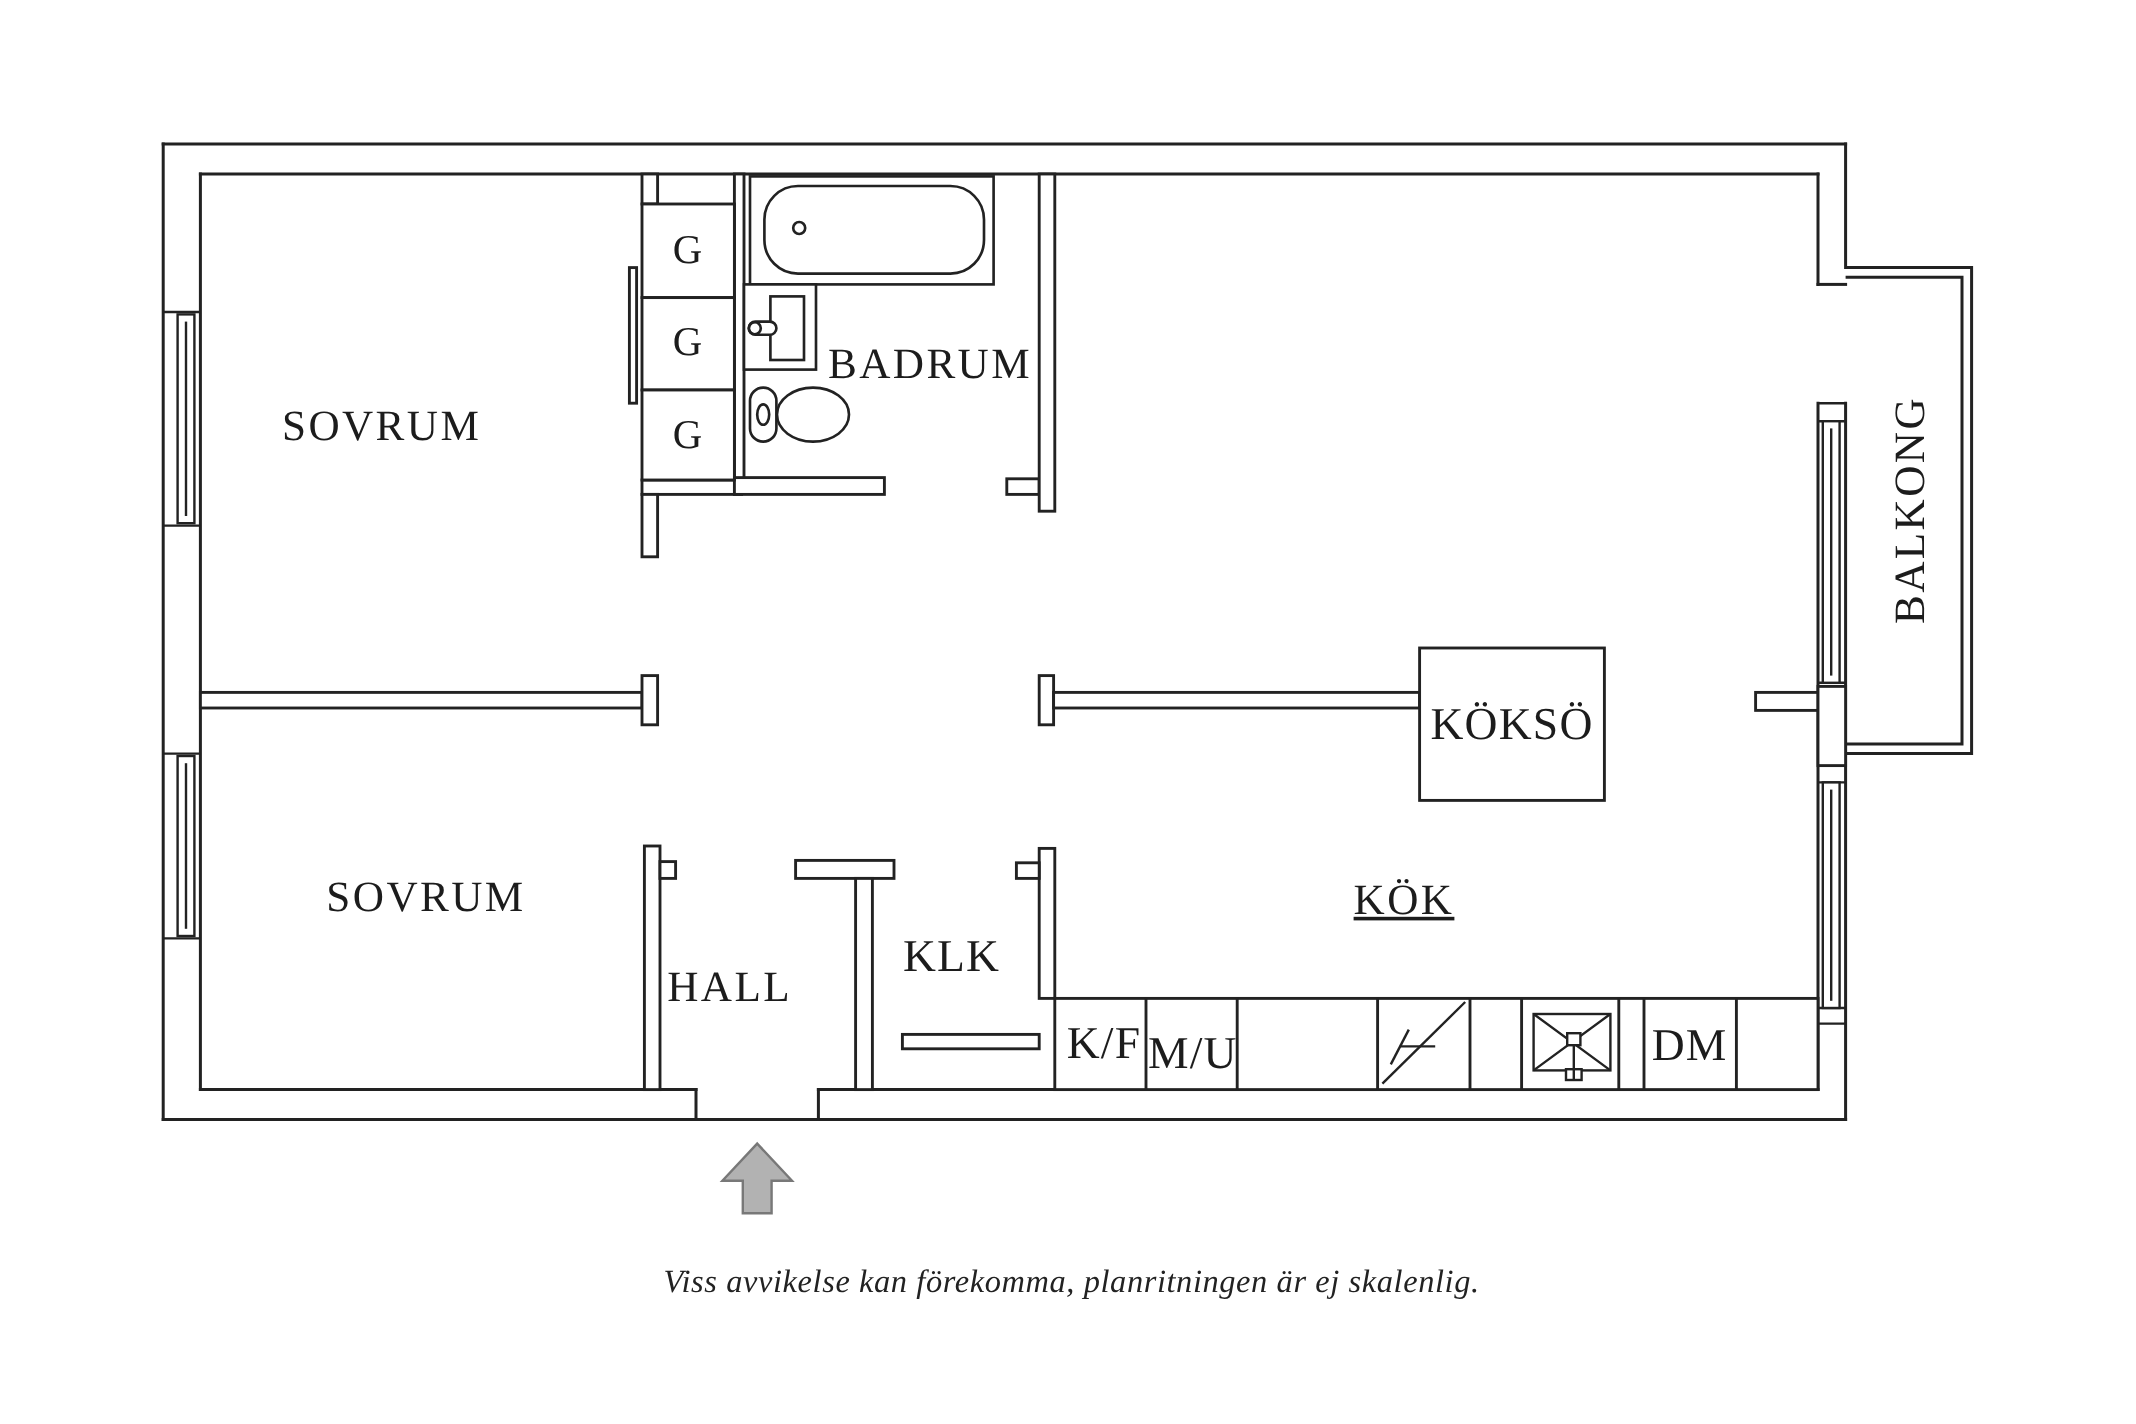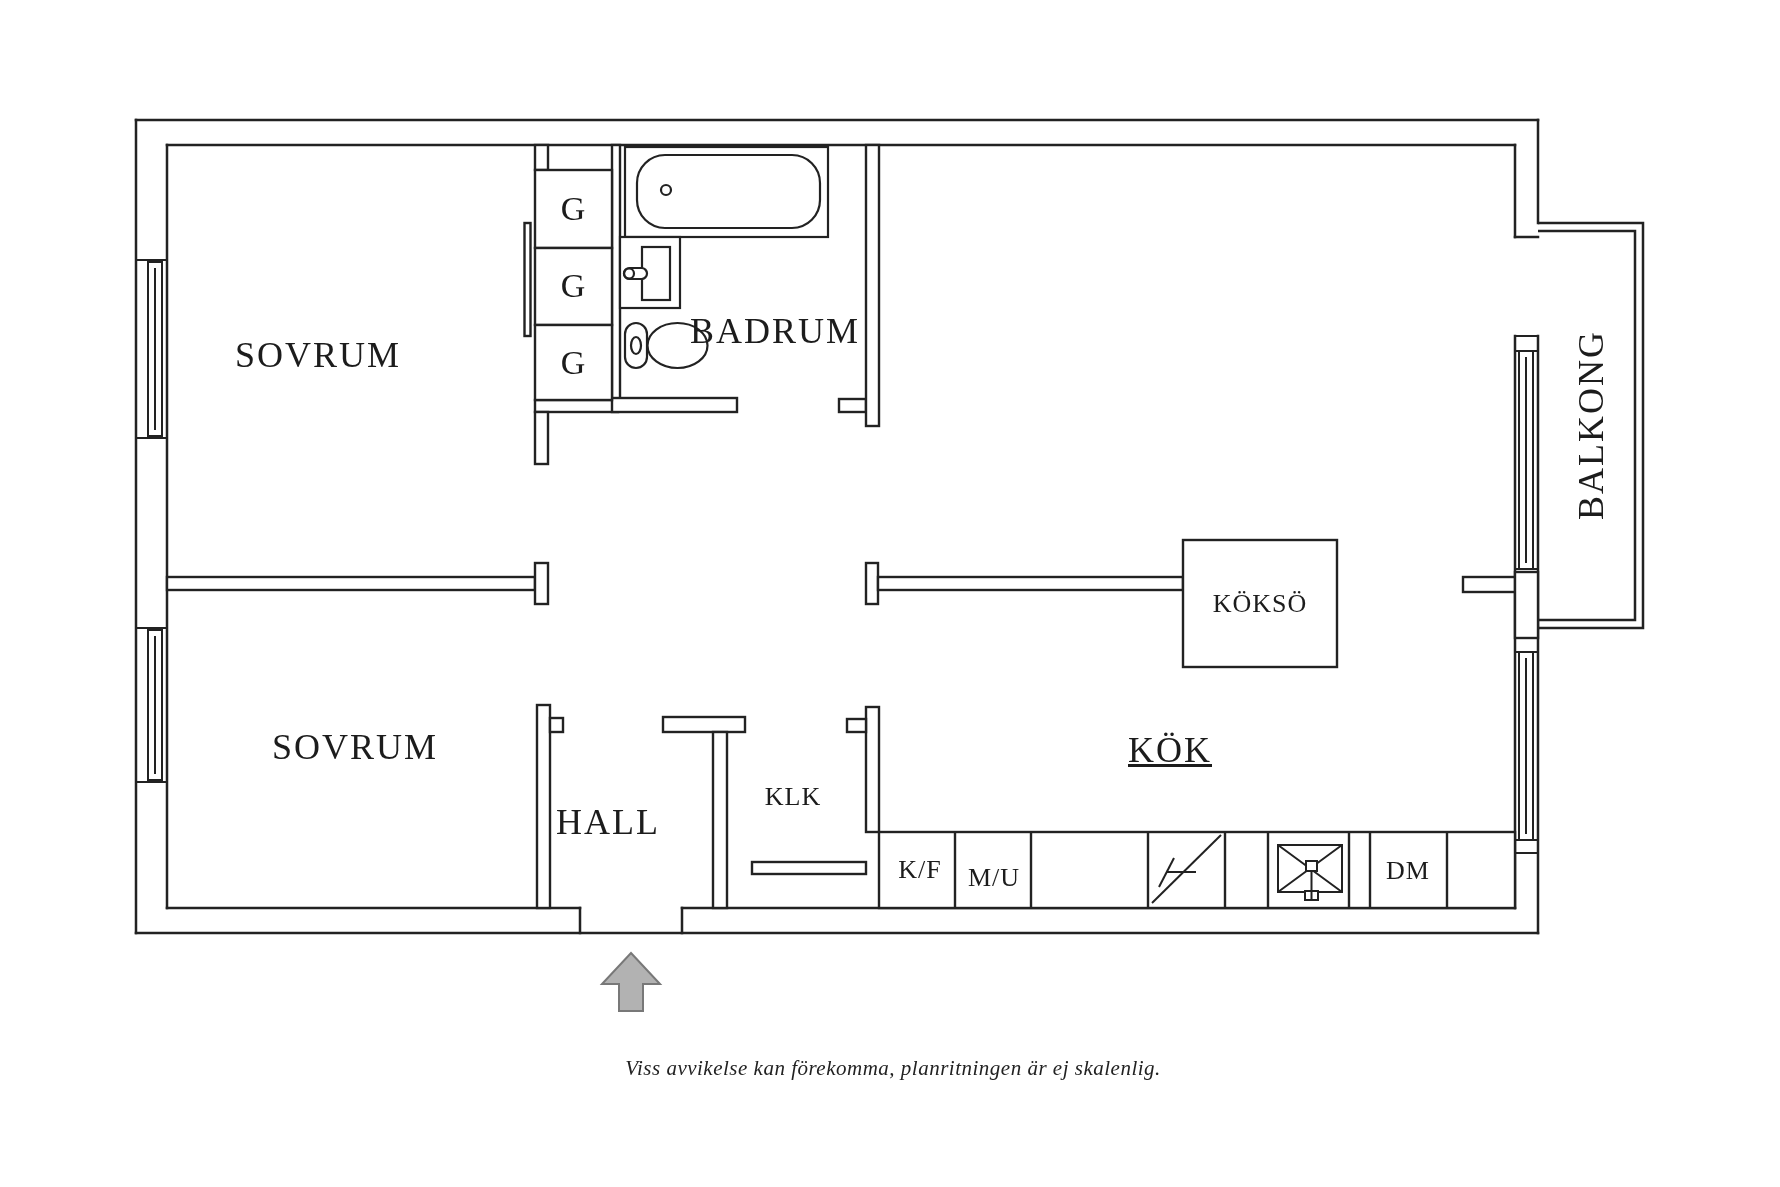--- a/index.html
+++ b/index.html
@@ -2,24 +2,24 @@
 <html><head>
 <meta charset="utf-8">
 <style>
   html,body{margin:0;padding:0;background:#ffffff;}
   .plan{position:relative;width:1780px;height:1187px;background:#ffffff;overflow:hidden;
         font-family:"Liberation Serif","DejaVu Serif",serif;color:#1c1c1c;}
   .plan svg{position:absolute;left:0;top:0;}
   .lbl{position:absolute;transform:translate(-50%,-50%);white-space:nowrap;
        color:#1c1c1c;letter-spacing:2px;line-height:1;}
   .room-label{font-size:36px;}
-  .small-label{font-size:26px;letter-spacing:1px;}
+  .small-label{font-size:38px;letter-spacing:1px;}
   .g-label{font-size:34px;letter-spacing:0;}
   .rot{transform:translate(-50%,-50%) rotate(-90deg);}
-  .caption{font-style:italic;font-size:21px;letter-spacing:0.5px;color:#222;}
+  .caption{font-style:italic;font-size:27px;letter-spacing:0.5px;color:#222;}
 </style>
 </head>
 <body>
 
 <div class="plan">
 
   <svg width="1780" height="1187" viewBox="0 0 1780 1187">
 
     <g stroke="#222222" stroke-width="2.5" fill="none" stroke-linecap="square">
 
@@ -153,21 +153,21 @@
     <g>
       <rect x="1183" y="540" width="154" height="127" stroke="#222222" stroke-width="2.4" fill="#ffffff"></rect>
     </g>
 
     <g>
       <path d="M631,953 L660,984 L643,984 L643,1011 L619,1011 L619,984 L602,984 Z" fill="#b2b2b2" stroke="#787878" stroke-width="2"></path>
     </g>
   </svg>
 
   <div class="lbl room-label" style="left:318px;top:355px;">SOVRUM</div>
-  <div class="lbl room-label" style="left:775px;top:303px;margin-top:28px;">BADRUM</div>
+  <div class="lbl room-label" style="left:775px;top:303px;">BADRUM</div>
   <div class="lbl room-label rot" style="left:1591px;top:425px;">BALKONG</div>
   <div class="lbl small-label" style="left:1260px;top:604px;">KÖKSÖ</div>
   <div class="lbl room-label" style="left:1170px;top:750px;text-decoration:underline;">KÖK</div>
   <div class="lbl room-label" style="left:355px;top:747px;">SOVRUM</div>
   <div class="lbl room-label" style="left:608px;top:822px;">HALL</div>
   <div class="lbl small-label" style="left:793px;top:797px;">KLK</div>
 
   <div class="lbl g-label" style="left:573px;top:209px;">G</div>
   <div class="lbl g-label" style="left:573px;top:286px;">G</div>
   <div class="lbl g-label" style="left:573px;top:363px;">G</div>

